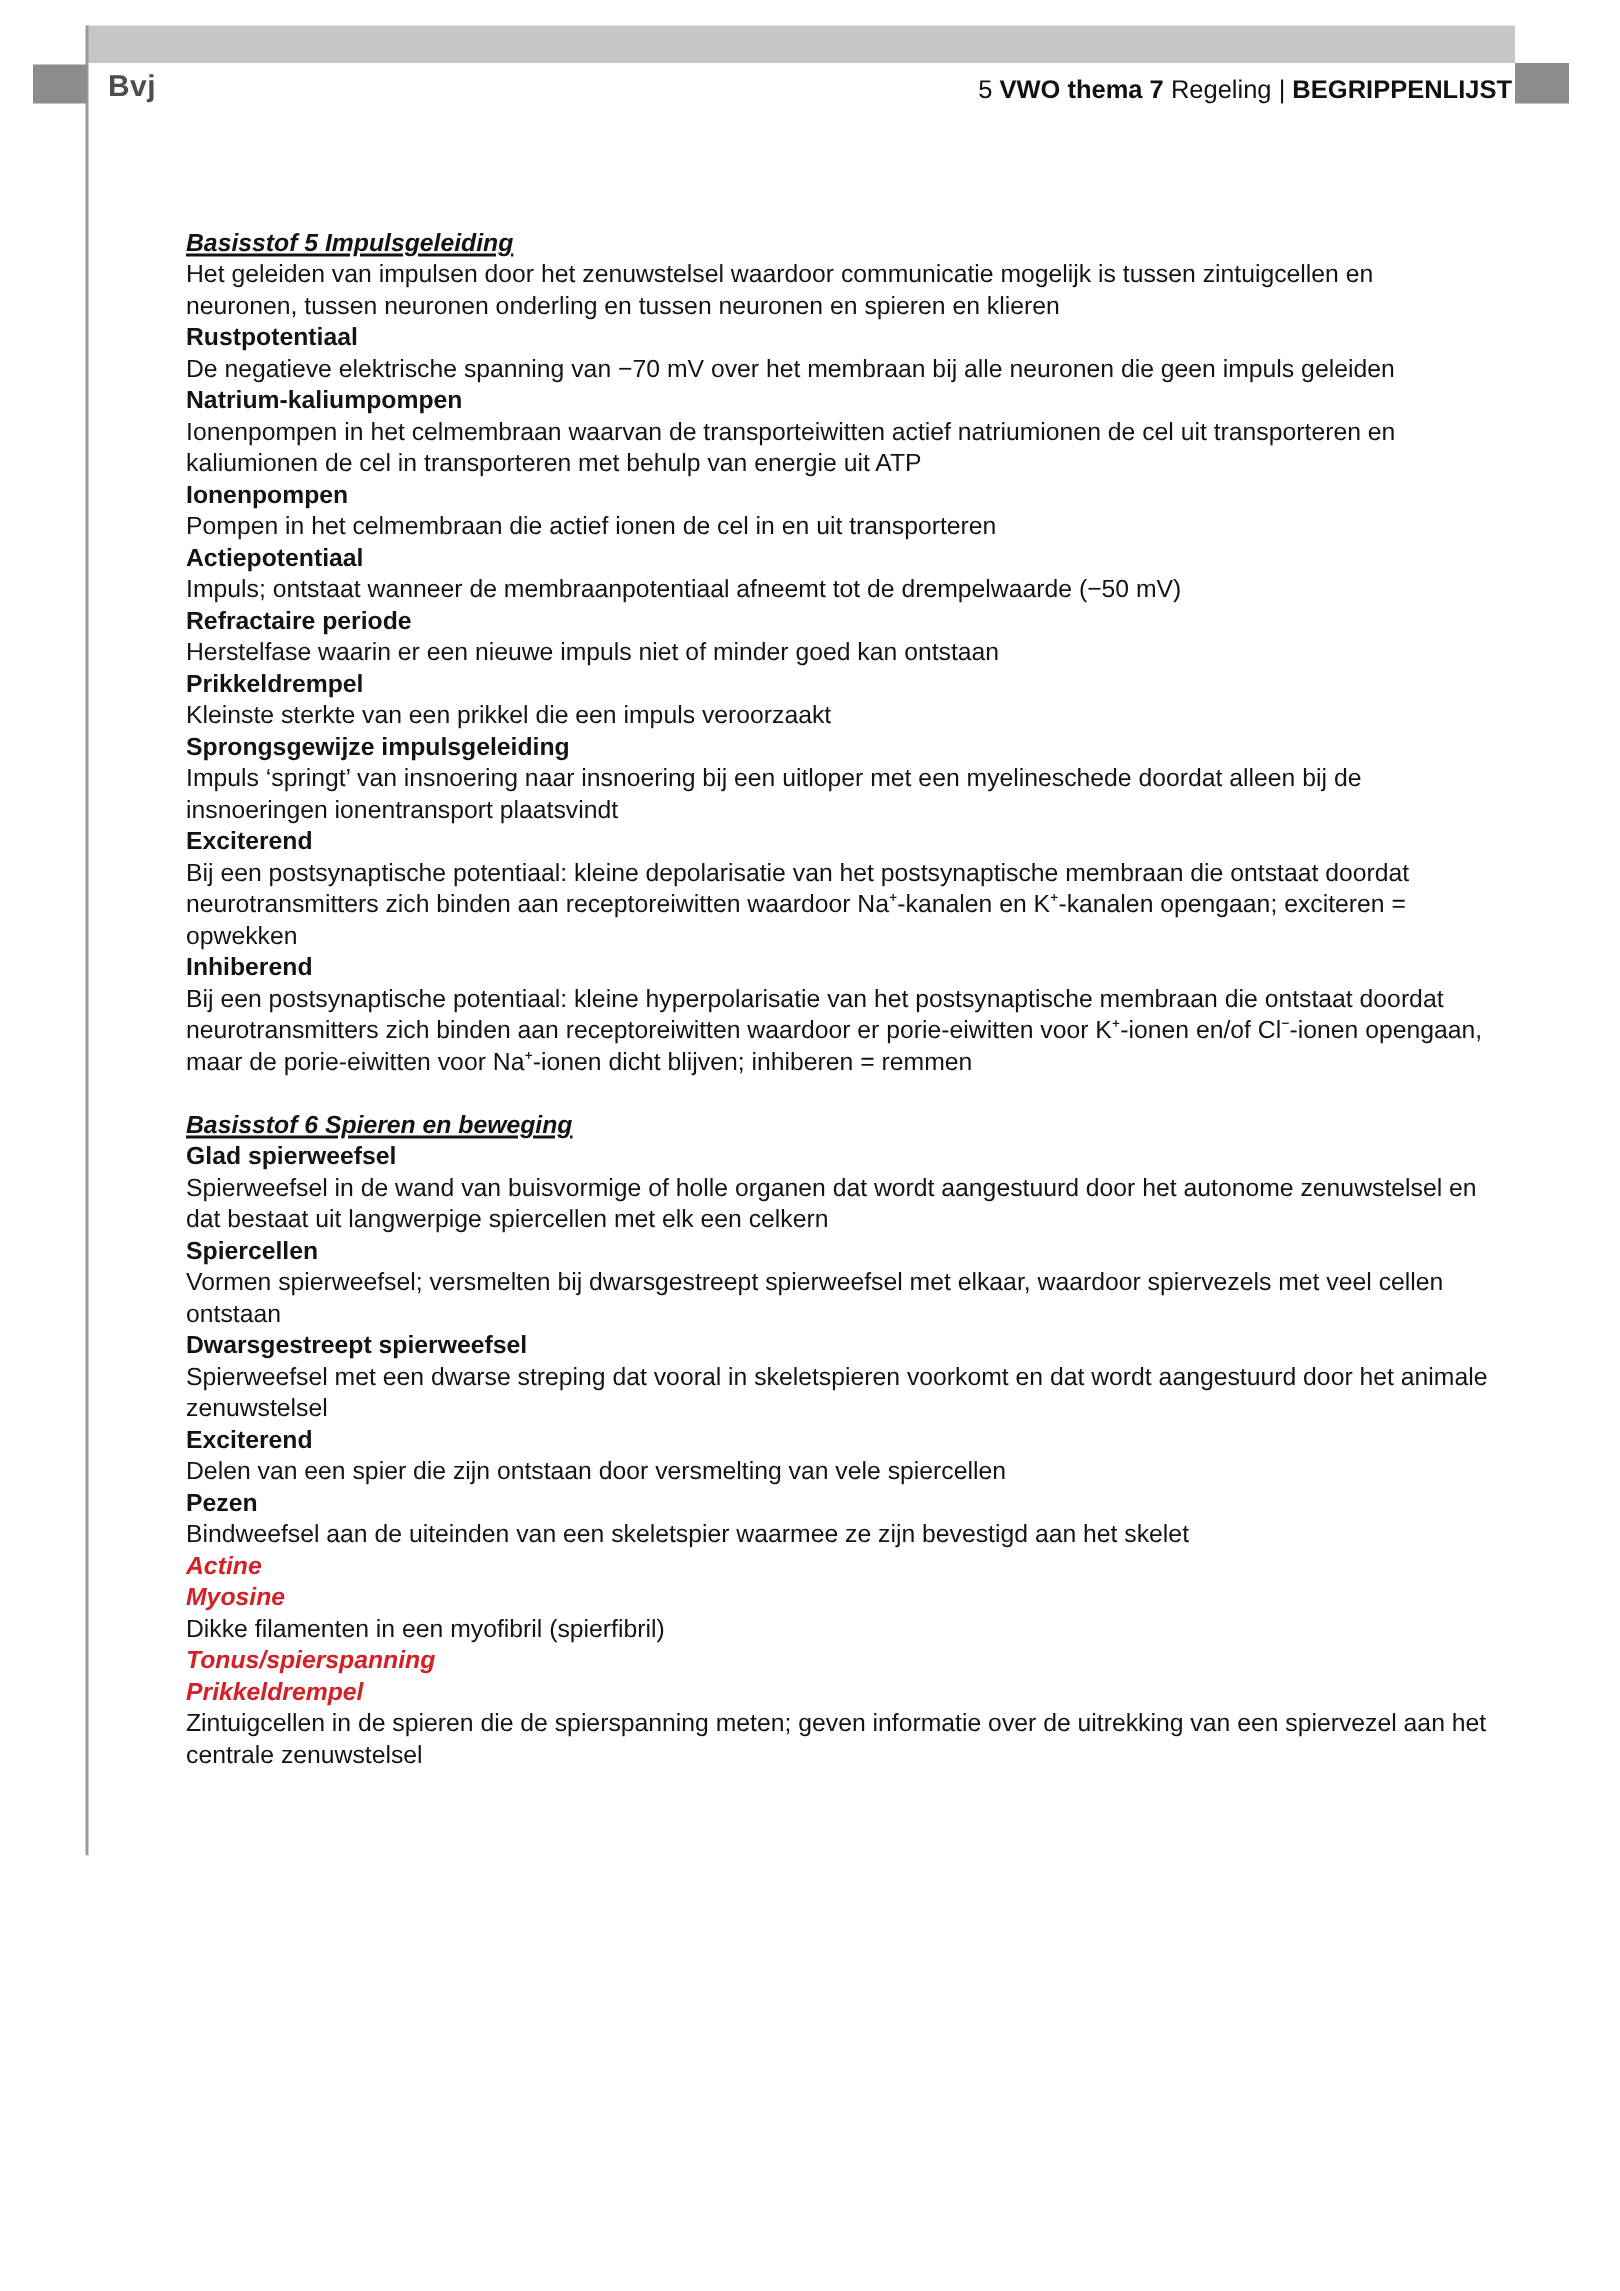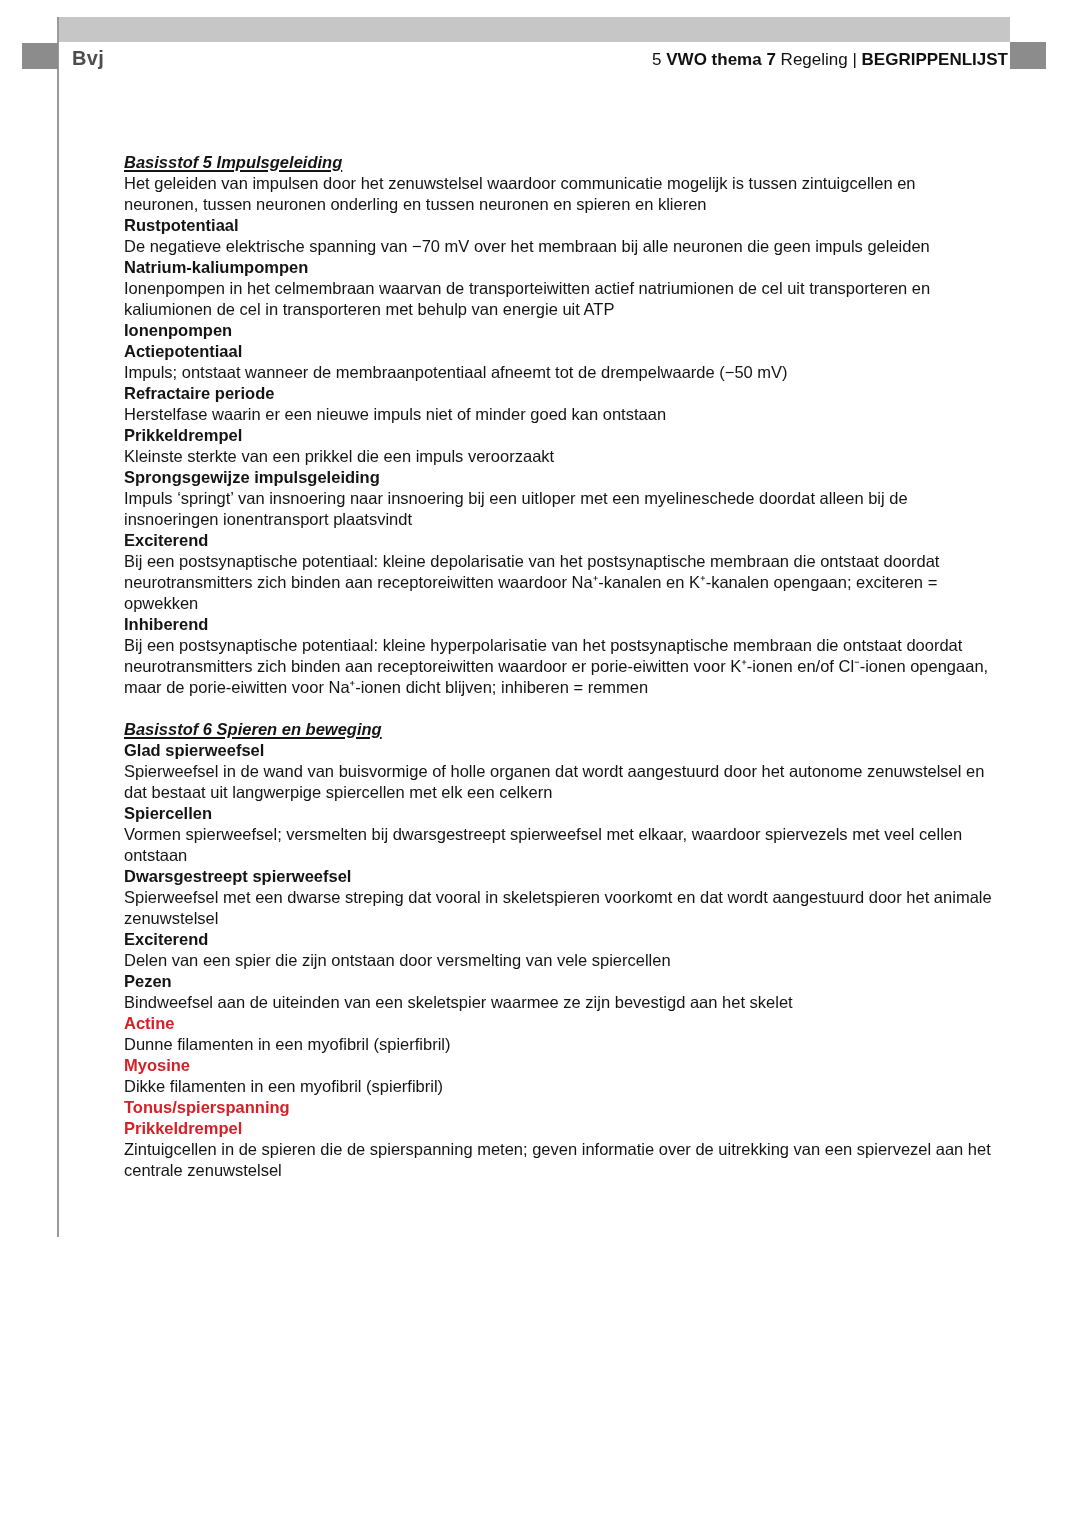--- a/index.html
+++ b/index.html
@@ -16,21 +16,21 @@
   .header-title{position:absolute;right:72px;top:50px;font-size:17px;white-space:nowrap;color:#111;}
   .b{font-weight:bold;}
   
   .content{position:absolute;left:124px;top:152px;width:868px;font-size:16.5px;line-height:21px;}
   .section + .section{margin-top:21px;}
   .sec-title{
     font-size:16.5px;line-height:21px;font-weight:bold;margin:0;
     text-decoration:underline;text-decoration-thickness:1.5px;text-underline-offset:2px;font-style:italic;
   }
   .term{font-weight:bold;}
-  .term.red{color:var(--accent-red,#d42128);}
+  .term.red{color:var(--accent-red,#d42128);font-style:italic;}
   .def{font-weight:normal;}
   
   .footer-page{position:absolute;left:0;top:1444px;width:1080px;text-align:center;font-size:16.5px;}
   .footer-copy{position:absolute;right:123px;top:1446px;font-size:16.5px;}
   .footer-bar{position:absolute;left:533px;top:1478px;width:23px;height:49px;background:var(--bar-dark,#8c8c8c);}
 </style>
 </head>
 <body>
 
 <div class="page">
@@ -45,20 +45,21 @@
 
   <div class="content">
       <section class="section">
         <h2 class="sec-title">Basisstof 5 Impulsgeleiding</h2>
         <div class="def">Het geleiden van impulsen door het zenuwstelsel waardoor communicatie mogelijk is tussen zintuigcellen en neuronen, tussen neuronen onderling en tussen neuronen en spieren en klieren</div>
         <div class="term">Rustpotentiaal</div>
         <div class="def">De negatieve elektrische spanning van −70 mV over het membraan bij alle neuronen die geen impuls geleiden</div>
         <div class="term">Natrium-kaliumpompen</div>
         <div class="def">Ionenpompen in het celmembraan waarvan de transporteiwitten actief natriumionen de cel uit transporteren en kaliumionen de cel in transporteren met behulp van energie uit ATP</div>
         <div class="term">Ionenpompen</div>
+        <div class="def">Pompen in het celmembraan die actief ionen de cel in en uit transporteren</div>
         <div class="term">Actiepotentiaal</div>
         <div class="def">Impuls; ontstaat wanneer de membraanpotentiaal afneemt tot de drempelwaarde (−50 mV)</div>
         <div class="term">Refractaire periode</div>
         <div class="def">Herstelfase waarin er een nieuwe impuls niet of minder goed kan ontstaan</div>
         <div class="term">Prikkeldrempel</div>
         <div class="def">Kleinste sterkte van een prikkel die een impuls veroorzaakt</div>
         <div class="term">Sprongsgewijze impulsgeleiding</div>
         <div class="def">Impuls ‘springt’ van insnoering naar insnoering bij een uitloper met een myelineschede doordat alleen bij de insnoeringen ionentransport plaatsvindt</div>
         <div class="term">Exciterend</div>
         <div class="def">Bij een postsynaptische potentiaal: kleine depolarisatie van het postsynaptische membraan die ontstaat doordat neurotransmitters zich binden aan receptoreiwitten waardoor Na⁺-kanalen en K⁺-kanalen opengaan; exciteren = opwekken</div>
@@ -71,21 +72,20 @@
         <div class="def">Spierweefsel in de wand van buisvormige of holle organen dat wordt aangestuurd door het autonome zenuwstelsel en dat bestaat uit langwerpige spiercellen met elk een celkern</div>
         <div class="term">Spiercellen</div>
         <div class="def">Vormen spierweefsel; versmelten bij dwarsgestreept spierweefsel met elkaar, waardoor spiervezels met veel cellen ontstaan</div>
         <div class="term">Dwarsgestreept spierweefsel</div>
         <div class="def">Spierweefsel met een dwarse streping dat vooral in skeletspieren voorkomt en dat wordt aangestuurd door het animale zenuwstelsel</div>
         <div class="term">Exciterend</div>
         <div class="def">Delen van een spier die zijn ontstaan door versmelting van vele spiercellen</div>
         <div class="term">Pezen</div>
         <div class="def">Bindweefsel aan de uiteinden van een skeletspier waarmee ze zijn bevestigd aan het skelet</div>
         <div class="term red">Actine</div>
-        <div class="def">Dunne filamenten in een myofibril (spierfibril)</div>
         <div class="term red">Myosine</div>
         <div class="def">Dikke filamenten in een myofibril (spierfibril)</div>
         <div class="term red">Tonus/spierspanning</div>
         <div class="term red">Prikkeldrempel</div>
         <div class="def">Zintuigcellen in de spieren die de spierspanning meten; geven informatie over de uitrekking van een spiervezel aan het centrale zenuwstelsel</div>
       </section>
     </div>
 
   <div class="footer-page">4</div>
   <div class="footer-copy">© Uitgeverij Malmberg</div>

